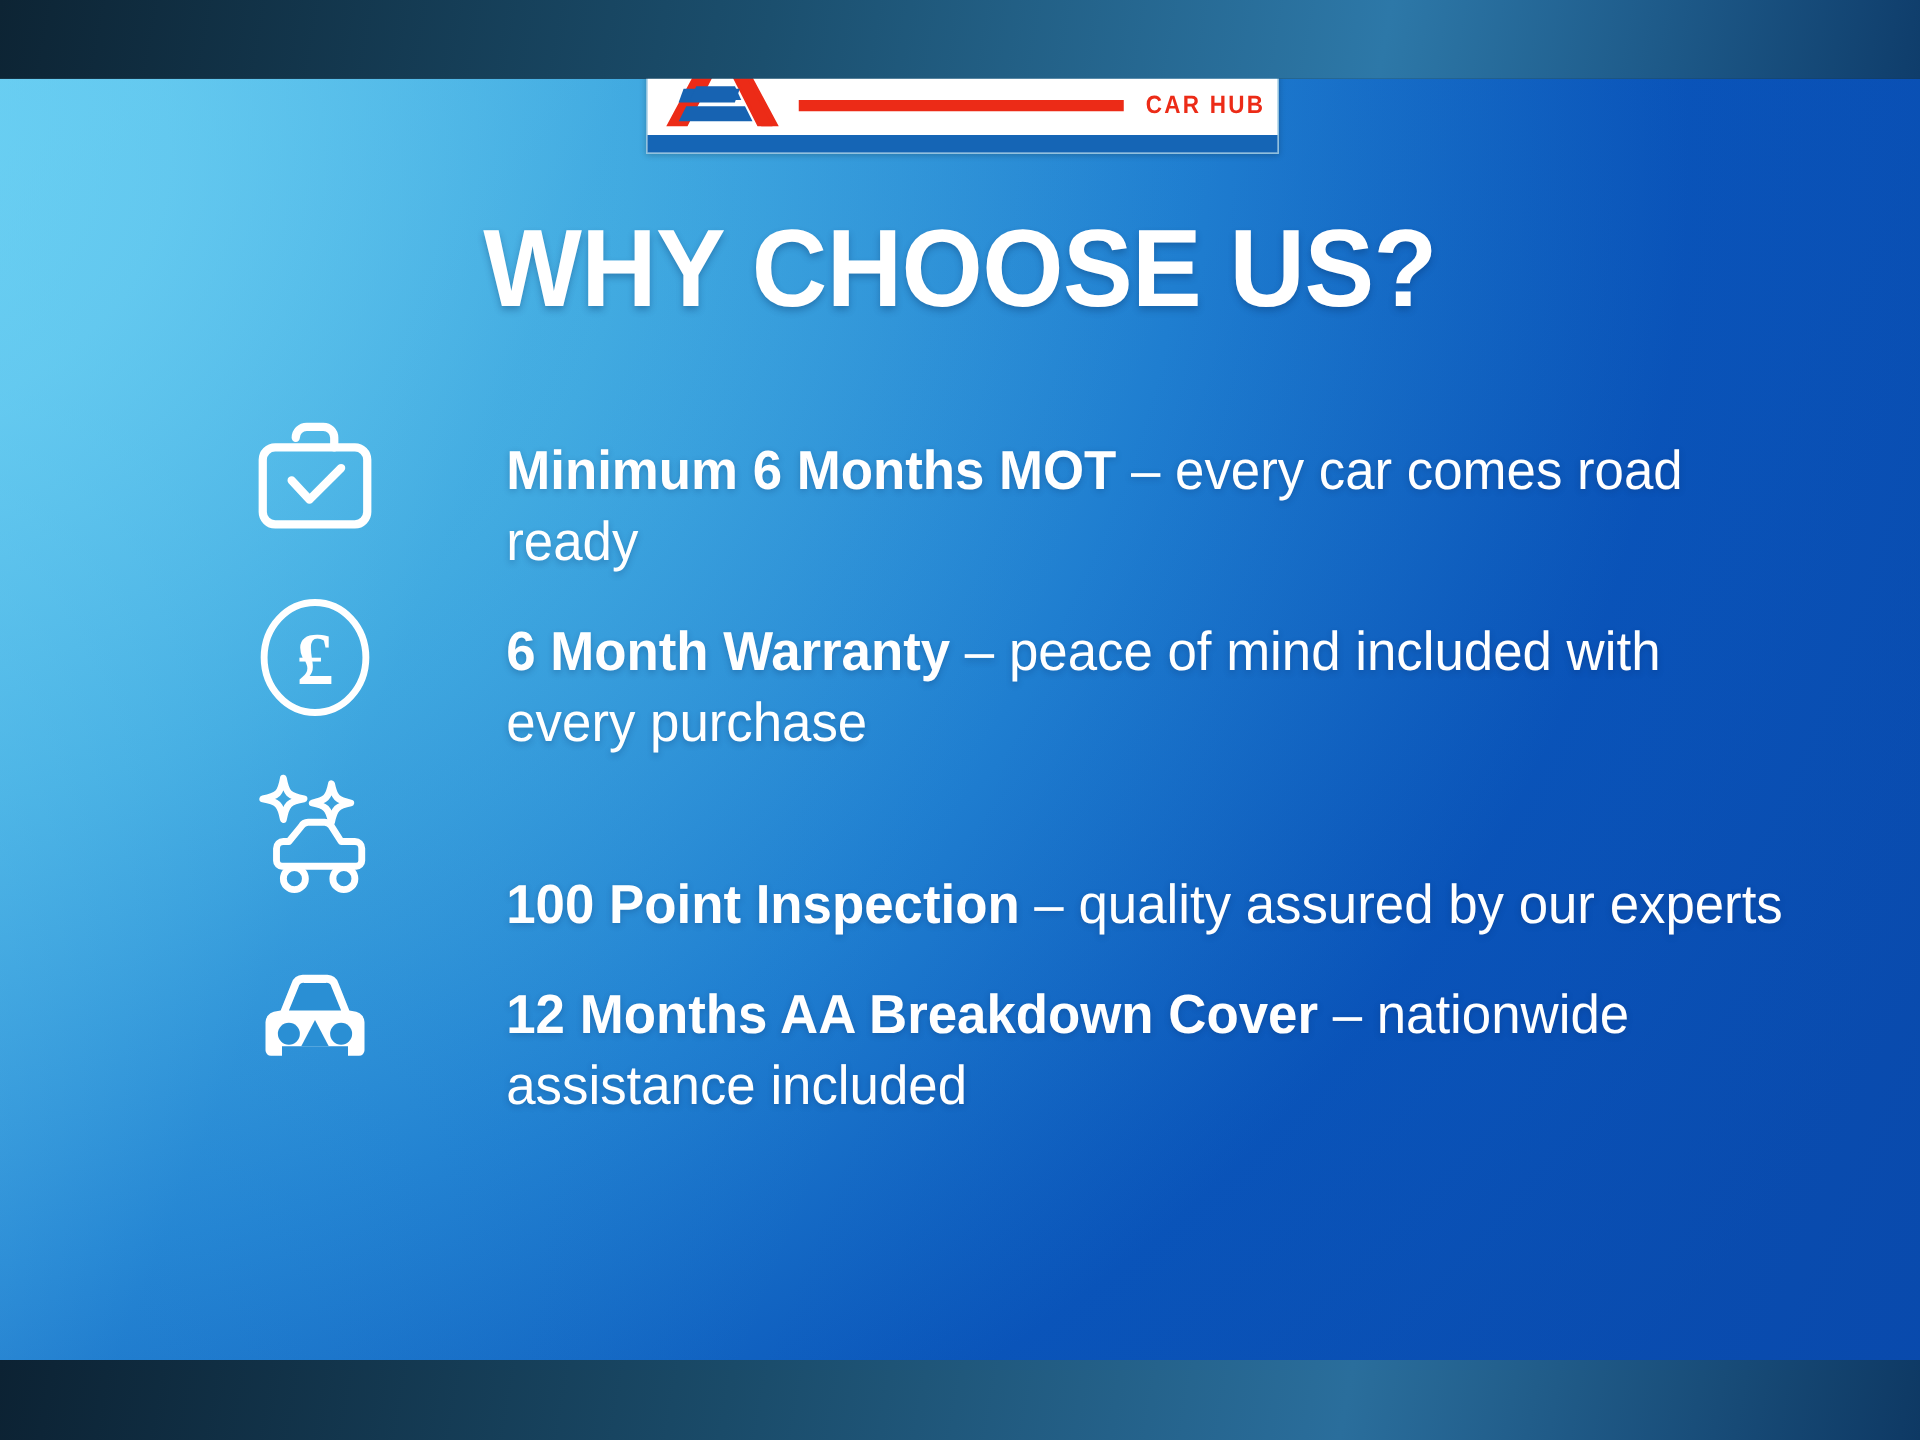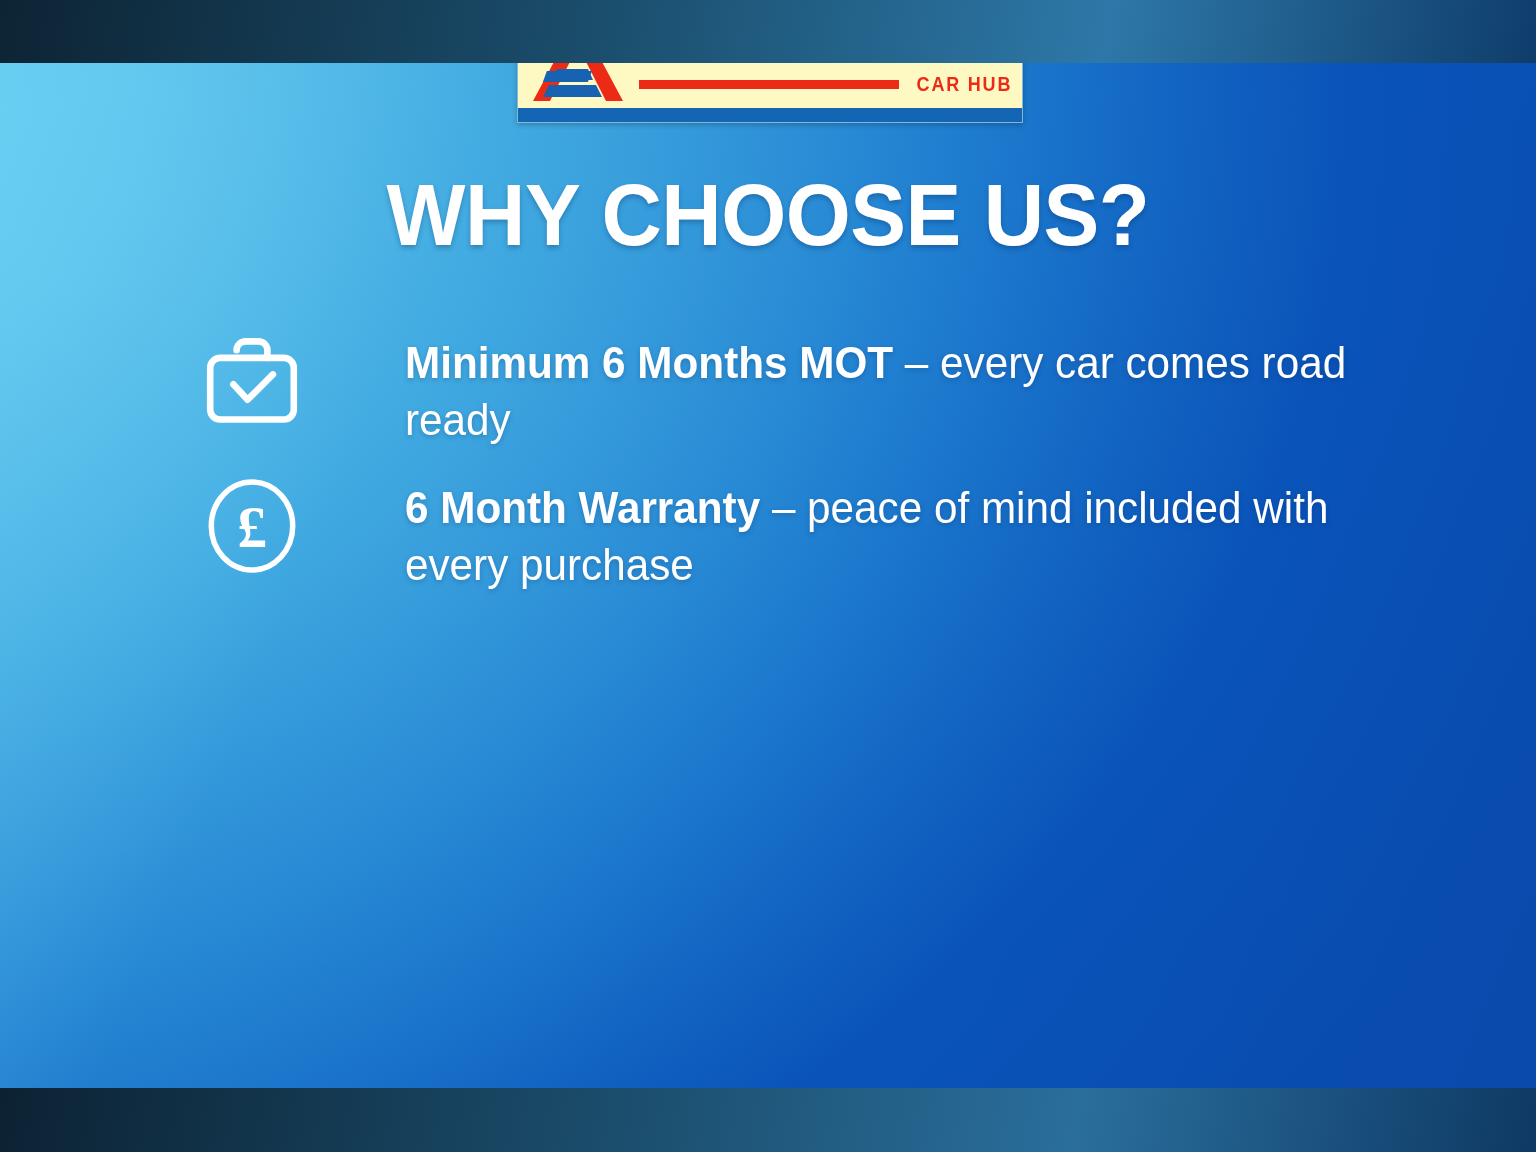--- a/index.html
+++ b/index.html
@@ -41,21 +41,21 @@
     background:linear-gradient(112deg, rgba(110,210,245,.55) 0%, rgba(70,175,228,.16) 26%, rgba(10,85,190,0) 52%, rgba(8,72,175,.18) 78%, rgba(7,62,160,.30) 100%);
     pointer-events:none;
   }
 
   .content { position:relative; z-index:3; width:1536px; height:1025px; }
 
   
   .logo-box{
     position:absolute; left:517px; top:5px;
     width:506px; height:118px;
-    background:#fef9c3;
+    background:#ffffff;
     border:1px solid #7fb8d8;
     box-shadow:0 2px 5px rgba(0,0,0,.22);
     display:flex; flex-direction:column;
   }
   .logo-inner{
     flex:1; display:flex; align-items:center; padding:4px 10px 0 12px;
   }
   .logo-bottom-bar{ height:14px; background:#1565b5; }
 
   .logo-mark{ width:105px; height:92px; flex:0 0 105px; }
@@ -95,21 +95,21 @@
     transform:scaleX(.95);
     text-shadow:0 3px 6px rgba(0,40,90,.30);
   }
 
   
   .features{
     position:absolute; left:0; top:320px; width:1536px;
   }
   .feature{
     position:relative;
-    display:flex; align-items:center;
+    display:flex; align-items:flex-end;
     padding-left:196px;
     margin-bottom:3px;
     min-height:142px;
   }
   .feat-icon{
     position:absolute; left:196px; top:6px;
     width:112px; height:110px;
     display:flex; align-items:center; justify-content:center;
   }
   .feat-icon svg{ width:100%; height:100%; display:block; }
@@ -189,19 +189,47 @@
             <ellipse cx="50" cy="50" rx="37" ry="40" fill="none" stroke="#ffffff" stroke-width="5"></ellipse>
             <text x="50" y="69" text-anchor="middle" font-family="Liberation Serif, serif" font-size="54" font-weight="bold" fill="#ffffff">£</text>
           </svg>
         </div>
         <div class="feat-text">
           <span class="lead">6 Month Warranty</span><span class="rest"> – peace of mind included with every purchase</span>
         </div>
       </div>
 
 
-
+      <div class="feature">
+        <div class="feat-icon">
+          <svg viewBox="0 0 100 100" xmlns="http://www.w3.org/2000/svg">
+            <path d="M27 6 C29 17 31 19 42 21 C31 23 29 25 27 36 C25 25 23 23 12 21 C23 19 25 17 27 6 Z" fill="none" stroke="#ffffff" stroke-width="5" stroke-linejoin="round"></path>
+            <path d="M62 10 C64 20 66 22 76 24 C66 26 64 28 62 38 C60 28 58 26 48 24 C58 22 60 20 62 10 Z" fill="none" stroke="#ffffff" stroke-width="5" stroke-linejoin="round"></path>
+            <path d="M22 66 v-9 a5 5 0 0 1 5 -5 h4 l9 -11 a6 6 0 0 1 5 -3 h12 a6 6 0 0 1 5 3 l7 11 h10 a5 5 0 0 1 5 5 v9 a4 4 0 0 1 -4 4 h-54 a4 4 0 0 1 -4 -4 z" fill="none" stroke="#ffffff" stroke-width="5" stroke-linejoin="round"></path>
+            <circle cx="35" cy="79" r="8" fill="none" stroke="#ffffff" stroke-width="5"></circle>
+            <circle cx="71" cy="79" r="8" fill="none" stroke="#ffffff" stroke-width="5"></circle>
+          </svg>
+        </div>
+        <div class="feat-text">
+          <span class="lead">100 Point Inspection</span><span class="rest"> – quality assured by our experts</span>
+        </div>
+      </div>
+
+      <div class="feature">
+        <div class="feat-icon">
+          <svg viewBox="0 0 100 100" xmlns="http://www.w3.org/2000/svg">
+            <path d="M14 52 a8 8 0 0 1 6 -8 l5 -1 l8 -20 a9 9 0 0 1 8 -6 h18 a9 9 0 0 1 8 6 l8 20 l5 1 a8 8 0 0 1 6 8 v20 a4 4 0 0 1 -4 4 h-8 v-7 h-48 v7 h-8 a4 4 0 0 1 -4 -4 z" fill="#ffffff"></path>
+            <path d="M31 43 l7 -17 a4 4 0 0 1 4 -3 h16 a4 4 0 0 1 4 3 l7 17 z" fill="#2a8fd4"></path>
+            <circle cx="31" cy="60" r="8" fill="#2a8fd4"></circle>
+            <circle cx="69" cy="60" r="8" fill="#2a8fd4"></circle>
+            <path d="M50 50 L60 69 L40 69 Z" fill="#2a8fd4"></path>
+          </svg>
+        </div>
+        <div class="feat-text">
+          <span class="lead">12 Months AA Breakdown Cover</span><span class="rest"> – nationwide assistance included</span>
+        </div>
+      </div>
 
     </div>
   </div>
 
   <div class="band bottom"></div>
 </div>
 
 </body></html>

